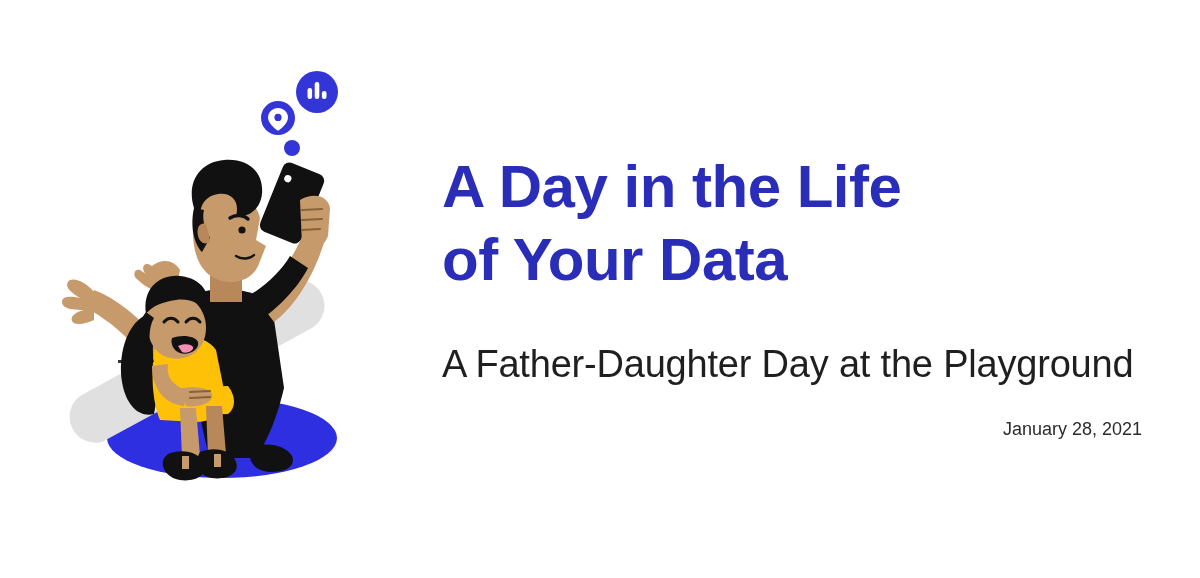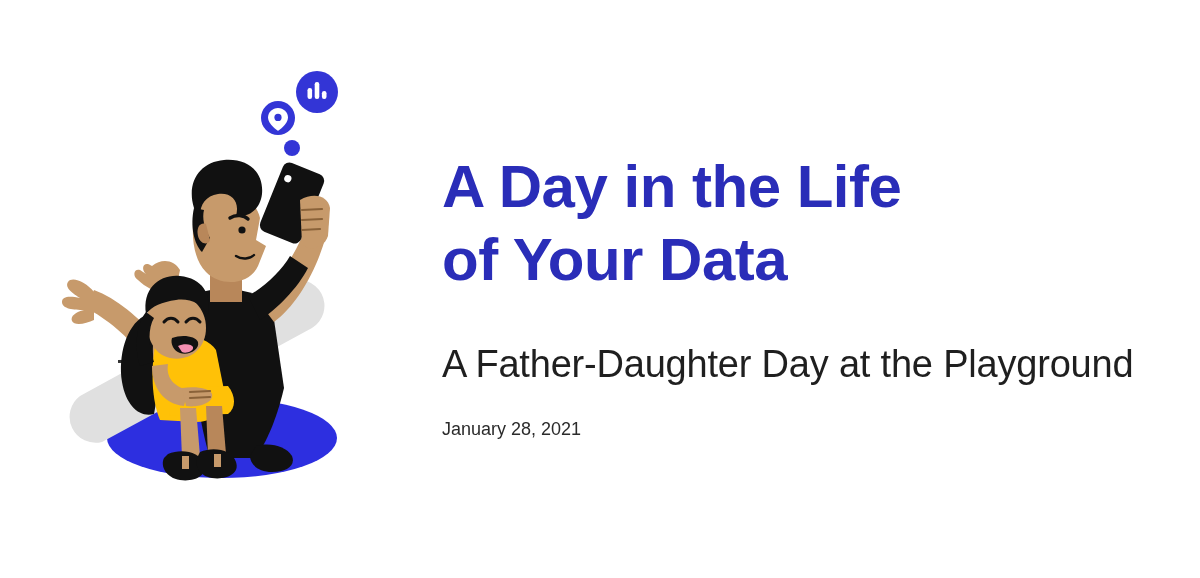--- a/index.html
+++ b/index.html
@@ -67,20 +67,21 @@
     color: #1f1f1f;
     letter-spacing: -0.2px;
   }
   .date {
     margin: 0;
     padding-top: 28px;
     font-size: 18px;
     line-height: 1.3;
     font-weight: 400;
     color: #2b2b2b;
+    text-align: right;
   }
 </style>
 </head>
 <body>
 
 <div class="page">
   <div class="hero">
 
     <div class="illustration">
       <svg viewBox="0 0 320 420" xmlns="http://www.w3.org/2000/svg">

